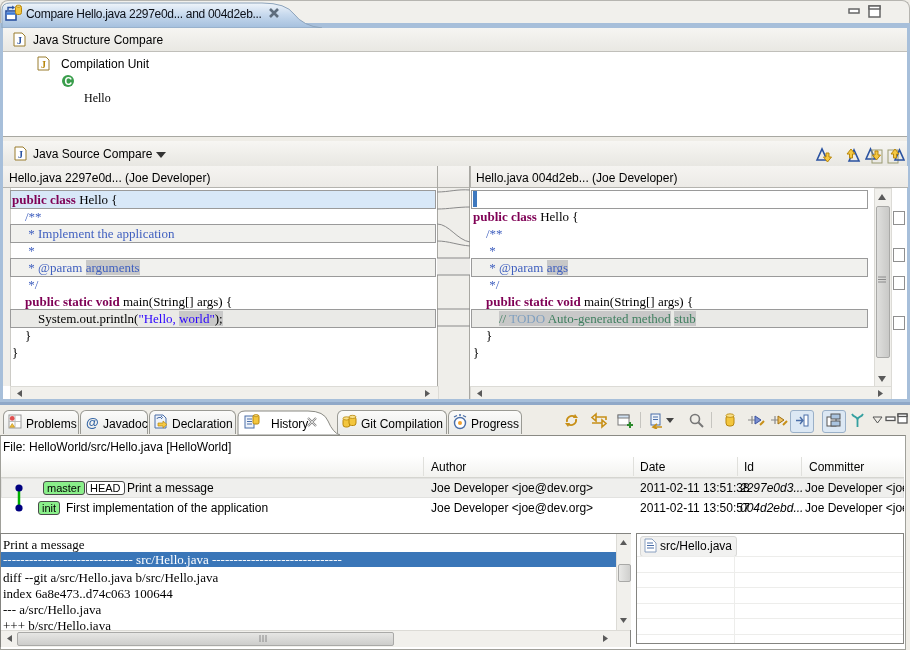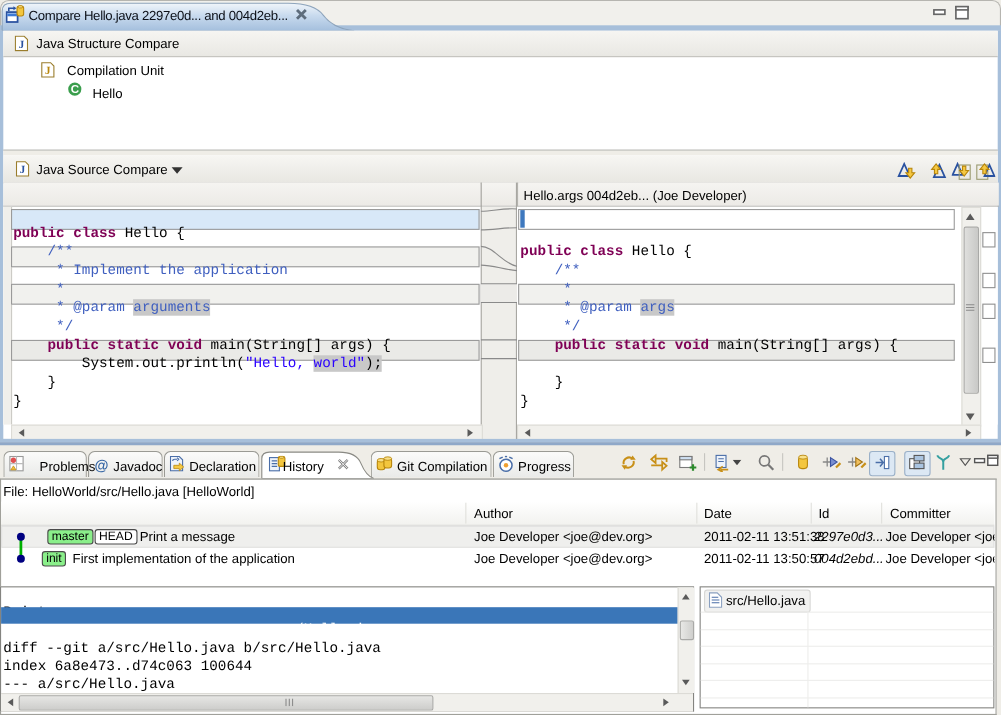--- a/index.html
+++ b/index.html
@@ -1,18 +1,18 @@
 <!DOCTYPE html>
 <html><head>
 <meta charset="utf-8">
 <style>
 html,body{margin:0;padding:0;}
 #root{position:relative;width:910px;height:650px;background:#efede7;font-family:"Liberation Sans",sans-serif;font-size:12px;color:#000;overflow:hidden;}
 .abs{position:absolute;}
-.mono{font-family:Liberation Mono, monospace;font-size:13px;white-space:pre;margin-top:12px;}
+.mono{font-family:Liberation Serif, serif;font-size:13px;white-space:pre;}
 .kw{color:#7f0055;font-weight:bold;}
 .jd{color:#3f5fbf;}
 .cm{color:#3f7f5f;}
 .td{color:#7f9fbf;}
 .st{color:#2a00ff;}
 .rng{background:#c8c8c8;}
 .codeline{position:absolute;height:17px;line-height:17px;}
 .box{position:absolute;border:1px solid #9a9a9a;}
 .tabu{top:410px;height:24px;background:linear-gradient(#fbfbfa,#e9eae8);border:1px solid #9a9a94;border-bottom:none;border-radius:6px 6px 0 0;box-sizing:border-box;}
 svg{display:block;}
@@ -73,21 +73,21 @@
     <path d="M1,1 L9,1 L12,4 L12,14 L1,14 Z" fill="#fff" stroke="#9a7d2c"></path>
     <text x="4" y="11.5" font-family="Liberation Serif" font-size="10" font-weight="bold" fill="#b8860b">J</text>
   </svg>
   <div class="abs" style="left:24px;top:1px;">Compilation Unit</div>
 </div>
 <div class="abs" style="left:61px;top:73px;width:400px;height:16px;">
   <svg class="abs" style="left:0;top:1px" width="14" height="14" viewBox="0 0 14 14">
     <circle cx="7" cy="7" r="6" fill="#3a9e4c"></circle>
     <text x="3.4" y="10.8" font-family="Liberation Sans" font-size="10.5" font-weight="bold" fill="#fff">C</text>
   </svg>
-  <div class="abs" style="left:23px;top:5px;">Hello</div>
+  <div class="abs" style="left:23px;top:18px;font-family:Liberation Serif, serif;">Hello</div>
 </div>
 
 <div class="abs" style="left:3px;top:136px;width:904px;height:1px;background:#a8a8a2;"></div>
 <div class="abs" style="left:3px;top:137px;width:904px;height:4px;background:#efede7;"></div>
 
 <div class="abs" style="left:3px;top:141px;width:904px;height:25px;background:linear-gradient(#f7f6f3,#e8e7e2);border-bottom:1px solid #c0bfba;"></div>
 <svg class="abs" style="left:14px;top:146px" width="13" height="15" viewBox="0 0 13 15">
   <path d="M1,1 L9,1 L12,4 L12,14 L1,14 Z" fill="#fff" stroke="#9a7d2c"></path>
   <text x="4" y="11.5" font-family="Liberation Serif" font-size="10" font-weight="bold" fill="#2a52a0">J</text>
 </svg>
@@ -111,21 +111,22 @@
 </svg>
 <svg class="abs" style="left:887px;top:146px" width="18" height="18" viewBox="0 0 18 18">
   <rect x="1" y="4" width="10" height="13" fill="none" stroke="#9a9a70"></rect>
   <path d="M8,14 L12.5,4 L17,14 Z" fill="none" stroke="#2a52a0" stroke-width="1.6"></path>
   <path d="M4,8 L8,3 L12,8 L9.5,8 L9.5,12 L6.5,12 L6.5,8 Z" fill="#f5c842" stroke="#b8860b"></path>
 </svg>
 
 <div class="abs" style="left:3px;top:166px;width:434px;height:21px;background:linear-gradient(#f5f4f1,#eceae6);border-bottom:1px solid #b4b3ae;border-right:1px solid #b4b3ae;"></div>
 <div class="abs" style="left:437px;top:166px;width:33px;height:21px;background:linear-gradient(#f5f4f1,#eceae6);border-bottom:1px solid #b4b3ae;"></div>
 <div class="abs" style="left:470px;top:166px;width:437px;height:21px;background:linear-gradient(#f5f4f1,#eceae6);border-bottom:1px solid #b4b3ae;border-left:1px solid #b4b3ae;"></div>
-<div class="abs" style="left:476px;top:171px;">Hello.args 004d2eb... (Joe Developer)</div>
+<div class="abs" style="left:9px;top:171px;">Hello.java 2297e0d... (Joe Developer)</div>
+<div class="abs" style="left:476px;top:171px;">Hello.java 004d2eb... (Joe Developer)</div>
 
 <div class="abs" style="left:3px;top:188px;width:904px;height:198px;background:#fff;"></div>
 
 <div class="abs" style="left:3px;top:188px;width:7px;height:198px;background:#f0efeb;border-right:1px solid #cccbc6;"></div>
 
 <div class="abs" style="left:437px;top:188px;width:33px;height:212px;background:#efeeea;"></div>
 <div class="abs" style="left:437px;top:166px;width:1px;height:234px;background:#a8a7a2;"></div>
 <div class="abs" style="left:469px;top:166px;width:1px;height:234px;background:#a8a7a2;"></div>
 
 <div class="box" style="left:10px;top:190px;width:424px;height:17px;background:#d8e8f8;"></div>
@@ -149,20 +150,21 @@
 <div class="box" style="left:471px;top:309px;width:395px;height:17px;background:#eaeae7;"></div>
 
 <div class="abs" style="left:473px;top:191px;width:4px;height:16px;background:#3e78be;"></div>
 
 <div class="codeline mono" style="left:473px;top:208px;"><span class="kw">public class</span> Hello {</div>
 <div class="codeline mono" style="left:473px;top:225px;"><span class="jd">    /**</span></div>
 <div class="codeline mono" style="left:473px;top:242px;"><span class="jd">     *</span></div>
 <div class="codeline mono" style="left:473px;top:259px;"><span class="jd">     * @param <span class="rng">args</span></span></div>
 <div class="codeline mono" style="left:473px;top:276px;"><span class="jd">     */</span></div>
 <div class="codeline mono" style="left:473px;top:293px;">    <span class="kw">public static void</span> main(String[] args) {</div>
+<div class="codeline mono" style="left:473px;top:310px;">        <span class="rng"><span class="cm">// </span><span class="td">TODO</span><span class="cm"> Auto-generated method</span></span><span class="cm"> <span class="rng">stub</span></span></div>
 <div class="codeline mono" style="left:473px;top:327px;">    }</div>
 <div class="codeline mono" style="left:473px;top:344px;">}</div>
 
 <svg class="abs" style="left:437px;top:188px" width="33" height="198" viewBox="0 0 33 198">
   <path d="M0,4 C12,4 20,1 33,2" fill="none" stroke="#8a8a8a"></path>
   <path d="M0,21 C12,21 20,19 33,19" fill="none" stroke="#8a8a8a"></path>
   <path d="M0,36 C12,36 20,52 33,54" fill="none" stroke="#8a8a8a"></path>
   <path d="M0,53 C12,53 20,57 33,58" fill="none" stroke="#8a8a8a"></path>
   <rect x="0" y="70" width="33" height="17" fill="#ecebe8"></rect>
   <path d="M0,70 L33,70 M0,87 L33,87" stroke="#8a8a8a"></path>
@@ -215,36 +217,36 @@
 <svg class="abs" style="left:236px;top:409px" width="104" height="27" viewBox="0 0 104 27">
   <path d="M2,26 L2,8 Q2,2 9,2 L72,2 Q88,2 92,12 Q97,24 104,26 Z" fill="#ffffff" stroke="#8a8a84"></path>
 </svg>
 
 <svg class="abs" style="left:8px;top:414px" width="15" height="16" viewBox="0 0 15 16">
   <rect x="1" y="1" width="12" height="13" fill="#fff" stroke="#999"></rect>
   <path d="M7,1 L7,14 M1,7.5 L13,7.5" stroke="#bbb"></path>
   <circle cx="4.2" cy="4.4" r="2.4" fill="#e05050"></circle>
   <path d="M4.2,9.5 L6.6,13.2 L1.8,13.2 Z" fill="#f0c040" stroke="#b8860b" stroke-width="0.6"></path>
 </svg>
-<div class="abs" style="left:36px;top:417px;">Problems</div>
+<div class="abs" style="left:26px;top:417px;">Problems</div>
 <div class="abs" style="left:86px;top:415px;color:#3465a4;font-weight:bold;font-size:13px;">@</div>
 <div class="abs" style="left:103px;top:417px;">Javadoc</div>
 <svg class="abs" style="left:154px;top:414px" width="15" height="16" viewBox="0 0 15 16">
   <path d="M1,1 L9,1 L12,4 L12,14 L1,14 Z" fill="#eef3fa" stroke="#4a6ea8"></path>
   <path d="M3,5 Q3,3.5 5,3.5 L7,3.5 M7,2 L8.5,3.5 L7,5" stroke="#4a6ea8" fill="none"></path>
   <path d="M4,9 L9,9 L9,7 L13,10.5 L9,14 L9,12 L4,12 Z" fill="#f5c842" stroke="#b8860b" stroke-width="0.7"></path>
 </svg>
 <div class="abs" style="left:172px;top:417px;">Declaration</div>
 <svg class="abs" style="left:244px;top:414px" width="16" height="16" viewBox="0 0 16 16">
   <rect x="1" y="2" width="9" height="12" fill="#eef3fa" stroke="#4a6ea8"></rect>
   <path d="M3,5 L8,5 M3,7.5 L8,7.5 M3,10 L8,10" stroke="#4a6ea8"></path>
   <rect x="9" y="1" width="6" height="9" rx="1.5" fill="#f3c63e" stroke="#b8860b"></rect>
   <rect x="10" y="0.8" width="4" height="1.8" rx="0.9" fill="#f8e08a" stroke="#b8860b" stroke-width="0.7"></rect>
 </svg>
-<div class="abs" style="left:257px;top:417px;">History</div>
+<div class="abs" style="left:271px;top:417px;">History</div>
 <svg class="abs" style="left:306px;top:416px" width="12" height="12" viewBox="0 0 12 12">
   <path d="M2,2 L10,10 M10,2 L2,10" stroke="#888" stroke-width="2.2"></path>
   <path d="M2,2 L10,10 M10,2 L2,10" stroke="#fff" stroke-width="0.7"></path>
 </svg>
 <svg class="abs" style="left:341px;top:414px" width="17" height="16" viewBox="0 0 17 16">
   <rect x="2" y="4" width="7" height="9" rx="2.5" fill="#f3c63e" stroke="#b8860b"></rect>
   <ellipse cx="5.5" cy="4.4" rx="3.5" ry="1.6" fill="#f8e08a" stroke="#b8860b" stroke-width="0.8"></ellipse>
   <rect x="8" y="2.5" width="7" height="9" rx="2.5" fill="#f3c63e" stroke="#b8860b"></rect>
   <ellipse cx="11.5" cy="2.9" rx="3.5" ry="1.6" fill="#f8e08a" stroke="#b8860b" stroke-width="0.8"></ellipse>
 </svg>

